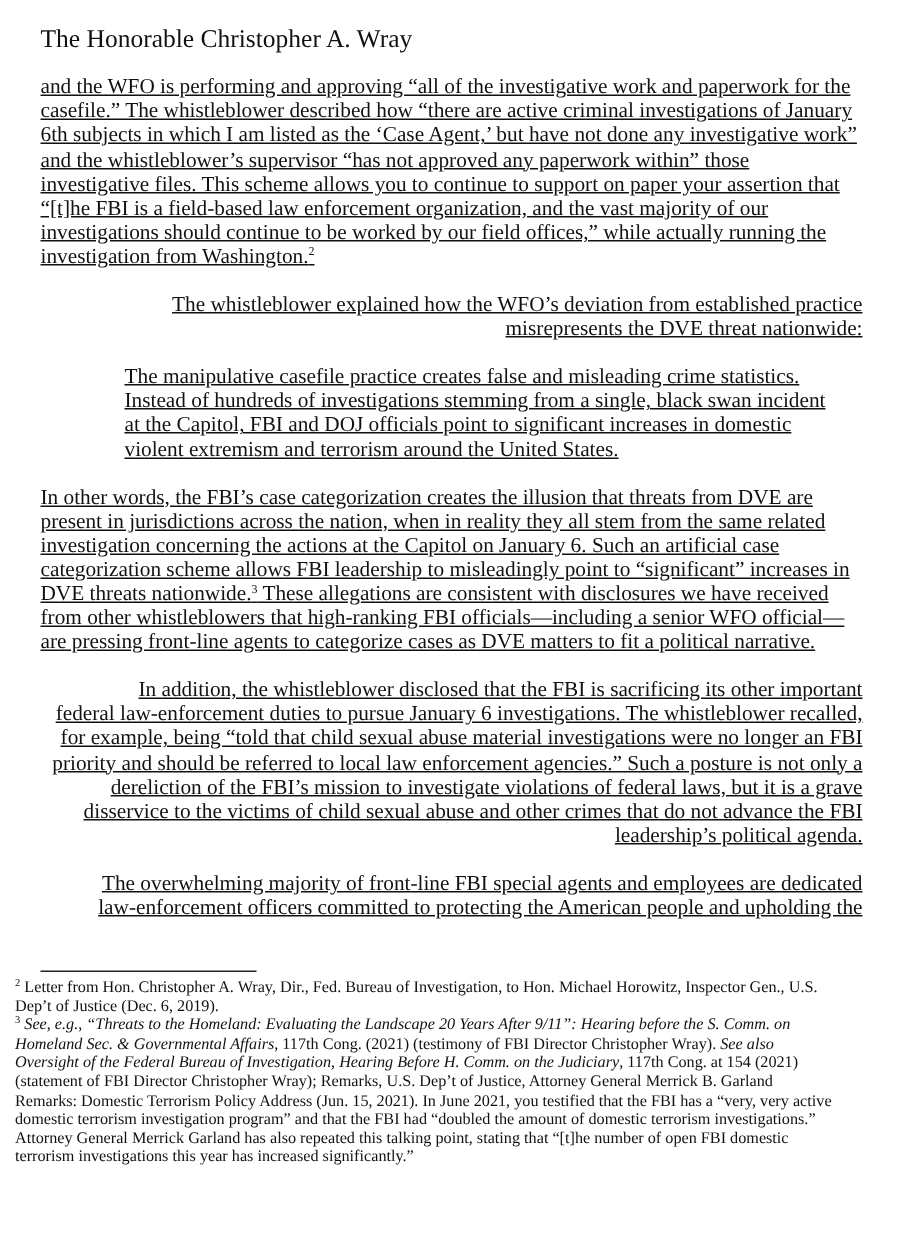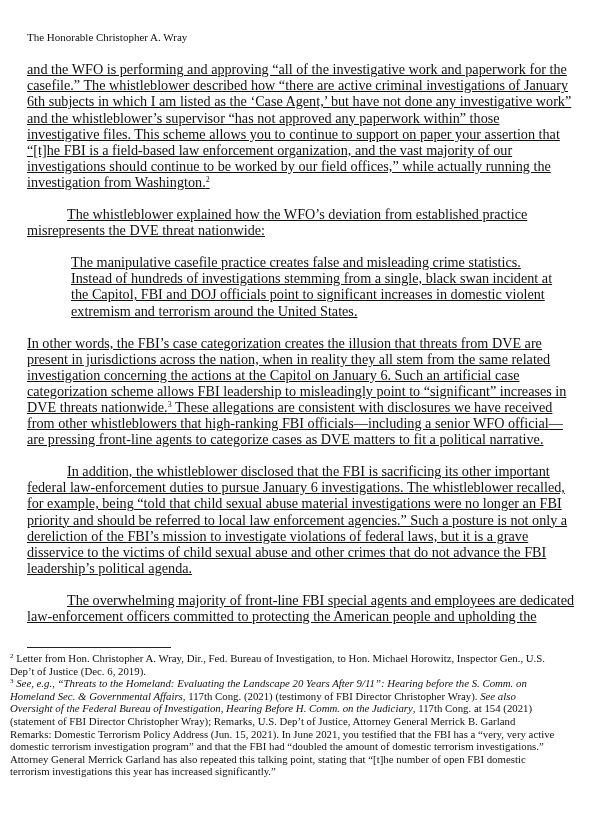--- a/index.html
+++ b/index.html
@@ -1,21 +1,21 @@
 <!DOCTYPE html>
 <html><head>
 <meta charset="utf-8">
 <style>
   html, body { margin: 0; padding: 0; background: #ffffff; }
   body { width: 600px; height: 836px; overflow: hidden; position: relative; color: #111; }
   .page { position: absolute; left: 27px; top: 18px; width: 548px; font-family: "Liberation Serif", serif; }
-  .hdr { font-size: 11px; line-height: 16.3px; margin-top: 11px; }
+  .hdr { font-size: 17px; line-height: 16.3px; }
   .p { font-size: 14.2px; line-height: 16.1px; margin: 0; text-decoration: underline; }
-  .indent { text-indent: 40px; }
-  .quote { margin-left: 44px; margin-right: 20px; }
+  .indent { text-indent: 40px; text-align: right; }
+  .quote { margin-left: 56px; margin-right: 20px; }
   .gap { height: 16px; }
   sup { font-size: 8px; line-height: 0; vertical-align: 5px; }
   .rule { position: absolute; left: 27px; top: 647px; width: 144px; border-top: 1px solid #222; }
   .fn { position: absolute; left: 10px; top: 652px; width: 548px; font-family: "Liberation Serif", serif; font-size: 10.8px; line-height: 12.6px; }
   .fn p { margin: 0; }
   .fn sup { font-size: 7px; vertical-align: 4px; }
   i { }
 </style>
 </head>
 <body>

